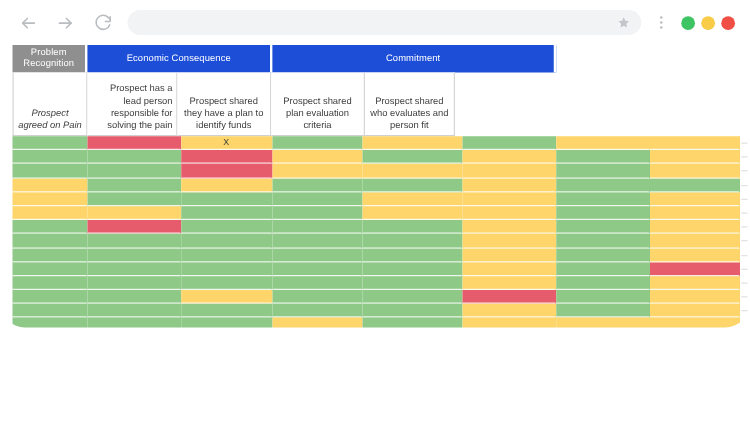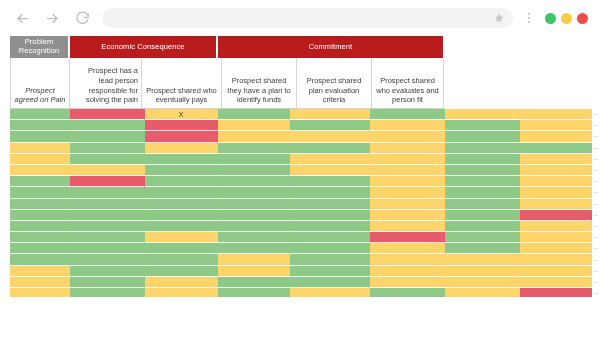--- a/index.html
+++ b/index.html
@@ -4,23 +4,23 @@
 <style>
   * { box-sizing: border-box; margin: 0; padding: 0; }
   html, body {
     width: 600px; height: 345px;
     background: #ffffff;
     font-family: "Liberation Sans", sans-serif;
     overflow: hidden;
   }
   .window {
     position: relative;
-    width: 600px; height: 297px;
+    width: 600px; height: 262px;
     background: #ffffff;
-    border-radius: 2px;
+    border-radius: 20px;
     overflow: hidden;
   }
 
   
   .chrome {
     height: 36px;
     display: flex;
     align-items: center;
     padding: 0 12px;
     background: #ffffff;
@@ -73,21 +73,21 @@
     position: absolute;
     left: 10px; top: 0;
     width: 582px;
   }
 
   .row { display: flex; width: 100%; }
 
   
   .group-row { height: 22px; }
   .group-cell {
-    background: #b91c1c;
+    background: #1d4ed8;
     color: #ffffff;
     font-size: 7.5px;
     display: flex;
     align-items: center;
     justify-content: center;
     text-align: center;
     line-height: 1.15;
     border-right: 2px solid #ffffff;
     flex: 0 0 auto;
     letter-spacing: 0.1px;
@@ -193,21 +193,20 @@
   <div class="sheet">
     <div class="grid">
       <div class="row group-row">
           <div class="group-cell first" style="width: 60px;">Problem Recognition</div>
           <div class="group-cell" style="width: 148px;">Economic Consequence</div>
           <div class="group-cell" style="width: 227px;">Commitment</div>
         </div>
       <div class="row head-row">
           <div class="head-cell first" style="width: 60px;">Prospect agreed on Pain</div>
           <div class="head-cell" style="width: 72px; text-align: right;">Prospect has a lead person responsible for solving the pain</div>
-          <div class="head-cell" style="width: 80px;">Prospect shared who eventually pays</div>
           <div class="head-cell" style="width: 75px;">Prospect shared they have a plan to identify funds</div>
           <div class="head-cell" style="width: 75px;">Prospect shared plan evaluation criteria</div>
           <div class="head-cell" style="width: 72px;">Prospect shared who evaluates and person fit</div>
         </div>
       <div id="grid-body">
           <div class="row data-row">
             <div class="cell g" style="width: 60px;"></div>
             <div class="cell r" style="width: 75px;"></div>
             <div class="cell y" style="width: 73px;">X</div>
             <div class="cell g" style="width: 72px;"></div>

